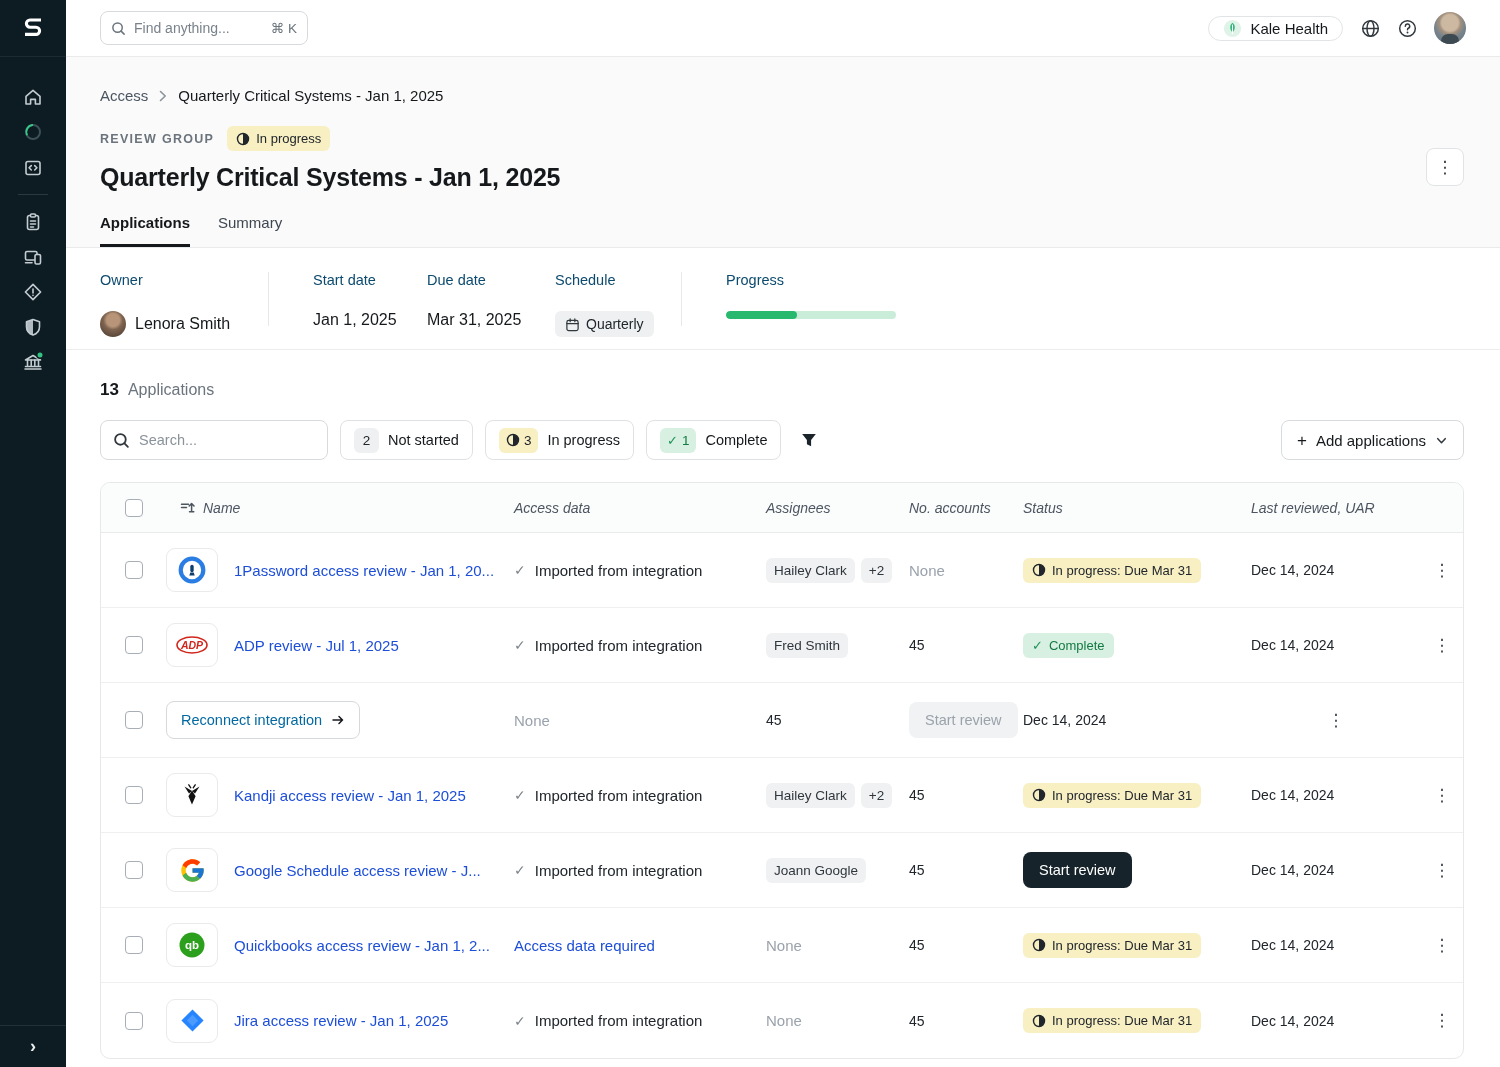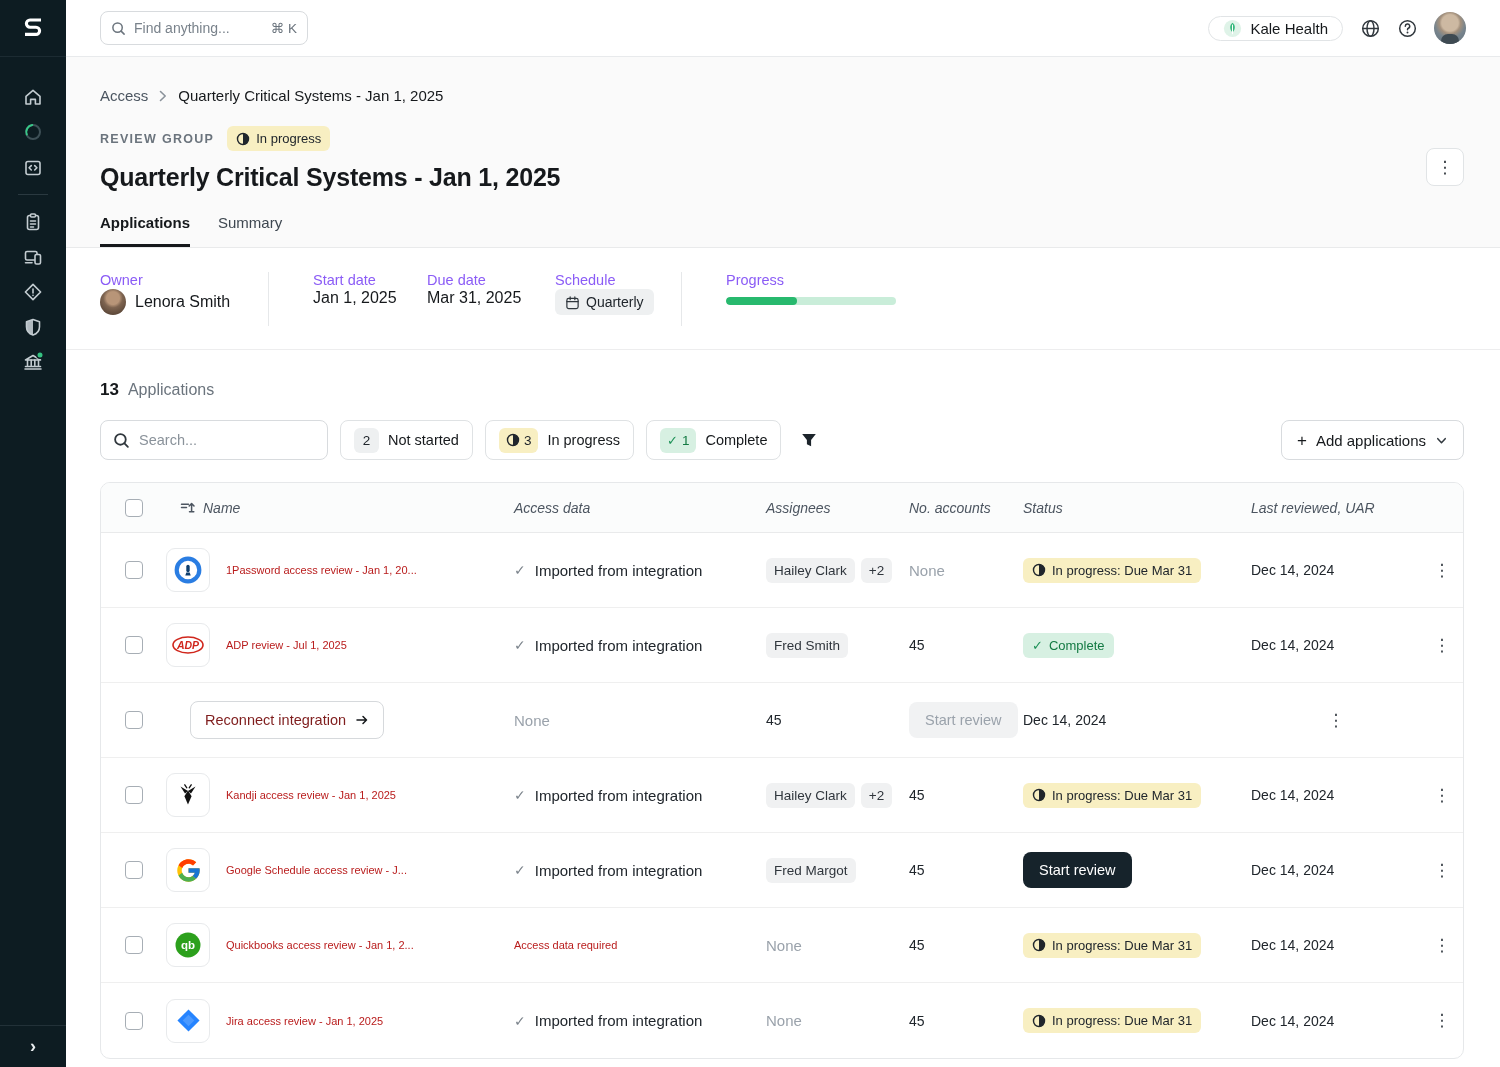--- a/index.html
+++ b/index.html
@@ -39,21 +39,21 @@
   .badge-yellow{background:#f8efc2;}
   .badge-green{background:#d7f0e2;color:#137a43;font-weight:500;}
   .page-title{margin-top:12px;font-size:25px;font-weight:700;color:#16191c;letter-spacing:-0.2px;}
   .hdr-kebab{position:absolute;right:36px;top:91px;width:38px;height:38px;border:1px solid #e1e4e6;border-radius:8px;background:#fff;display:flex;align-items:center;justify-content:center;font-size:17px;color:#30363c;cursor:pointer;}
   .tabs{position:absolute;left:34px;bottom:0;display:flex;gap:28px;}
   .tab{padding-bottom:13px;font-size:15px;color:#3e4750;cursor:pointer;}
   .tab.active{color:#16191c;font-weight:700;border-bottom:3px solid #16191c;}
 
   
   .meta-row{height:102px;border-bottom:1px solid #ededee;display:flex;align-items:flex-start;padding:24px 36px 0 34px;}
-  .meta-label{font-size:14.5px;color:#8b5cf6;margin-bottom:1px;}
+  .meta-label{font-size:14.5px;color:#0c4a6e;margin-bottom:23px;}
   .meta-val{font-size:16px;color:#16191c;display:flex;align-items:center;gap:9px;}
   .m-owner{width:168px;}
   .m-div{width:1px;height:54px;background:#e6e8ea;margin:0 22px 0 0;}
   .m-start{width:114px;margin-left:22px;}
   .m-due{width:128px;}
   .m-sched{width:126px;}
   .avatar-sm{width:26px;height:26px;border-radius:50%;background:radial-gradient(circle at 50% 35%, #b89578 0 30%, #7e6450 45%, #463529 100%);flex:none;}
   .sched-chip{display:inline-flex;align-items:center;gap:6px;background:#eef0f1;border-radius:6px;padding:5px 10px;font-size:14px;color:#20262c;}
   .m-prog{width:170px;margin-left:22px;}
   .prog-track{margin-top:9px;width:170px;height:8px;border-radius:4px;background:#c9edd9;overflow:hidden;}
@@ -79,26 +79,26 @@
   
   .table-card{margin:22px 36px 0 34px;border:1px solid #e6e8ea;border-radius:10px;background:#fff;overflow:hidden;}
   .tgrid{display:grid;grid-template-columns:65px 348px 252px 143px 114px 228px 170px 1fr;align-items:center;}
   .thead{height:50px;border-bottom:1px solid #e9eaeb;background:#fbfcfc;font-size:14px;color:#4c5560;font-style:italic;}
   .th-name{display:flex;align-items:center;gap:7px;padding-left:13px;}
   .trow{height:75px;border-bottom:1px solid #efefef;}
   .trow:last-child{border-bottom:none;}
   .c-check{padding-left:24px;}
   .cbox{width:18px;height:18px;border:1.5px solid #a7aeb5;border-radius:4px;background:#fff;cursor:pointer;display:block;}
   .c-name{display:flex;align-items:center;gap:16px;min-width:0;}
-  .app-ico{width:44px;height:44px;border:1px solid #e8eaec;border-radius:9px;background:#fff;display:flex;align-items:center;justify-content:center;flex:none;}
-  .link{color:#b91c1c;font-size:11px;text-decoration:none;white-space:nowrap;cursor:pointer;}
+  .app-ico{width:52px;height:44px;border:1px solid #e8eaec;border-radius:9px;background:#fff;display:flex;align-items:center;justify-content:center;flex:none;}
+  .link{color:#1d4ed8;font-size:15px;text-decoration:none;white-space:nowrap;cursor:pointer;}
   .c-access{display:flex;align-items:center;gap:9px;}
   .imp-check{color:#7c848c;font-size:14px;}
   .imp-text{font-size:15px;color:#20262c;}
-  .btn-reconnect{display:inline-flex;align-items:center;gap:9px;height:38px;border:1px solid #d6d9dc;border-radius:8px;background:#fff;padding:0 14px;font-size:14.5px;color:#7f1d1d;font-family:inherit;cursor:pointer;margin-left:24px;}
+  .btn-reconnect{display:inline-flex;align-items:center;gap:9px;height:38px;border:1px solid #d6d9dc;border-radius:8px;background:#fff;padding:0 14px;font-size:14.5px;color:#0369a1;font-family:inherit;cursor:pointer;}
   .c-asg{display:flex;align-items:center;gap:6px;}
   .chip{background:#f0f1f2;border-radius:6px;padding:5px 8px;font-size:13.5px;color:#30363d;white-space:nowrap;}
   .muted{color:#9aa2ab;font-size:15px;}
   .val{font-size:14px;color:#20262c;}
   .btn-start{border:none;border-radius:8px;padding:10px 16px;font-size:14.5px;font-family:inherit;cursor:pointer;}
   .btn-start.muted-btn{background:#f1f2f3;color:#9aa2ab;}
   .btn-start.dark-btn{background:#16232b;color:#fff;font-weight:500;}
   .c-kebab{display:flex;justify-content:center;}
   .kebab{font-size:17px;color:#3c434a;cursor:pointer;line-height:1;letter-spacing:0;}
   .prog-ico{width:14px;height:14px;flex:none;}
@@ -475,21 +475,21 @@
                 <path fill="#1976D2" d="M43.6 20.1H42V20H24v8h11.3c-.8 2.2-2.2 4.2-4.1 5.6l6.2 5.2C41 35.4 44 30.2 44 24c0-1.3-.1-2.7-.4-3.9z"></path>
               </svg>
             </span>
             <a class="link">Google Schedule access review - J...</a>
           </div>
           <div class="c-access">
             <span class="imp-check">✓</span>
             <span class="imp-text">Imported from integration</span>
           </div>
           <div class="c-asg">
-            <span class="chip">Fred Margot</span>
+            <span class="chip">Joann Google</span>
           </div>
           <div class="val">45</div>
           <div><button class="btn-start dark-btn">Start review</button></div>
           <div class="val">Dec 14, 2024</div>
           <div class="c-kebab">
             <span class="kebab">⋮</span>
           </div>
         </div>
         <div class="tgrid trow">
           <div class="c-check">

